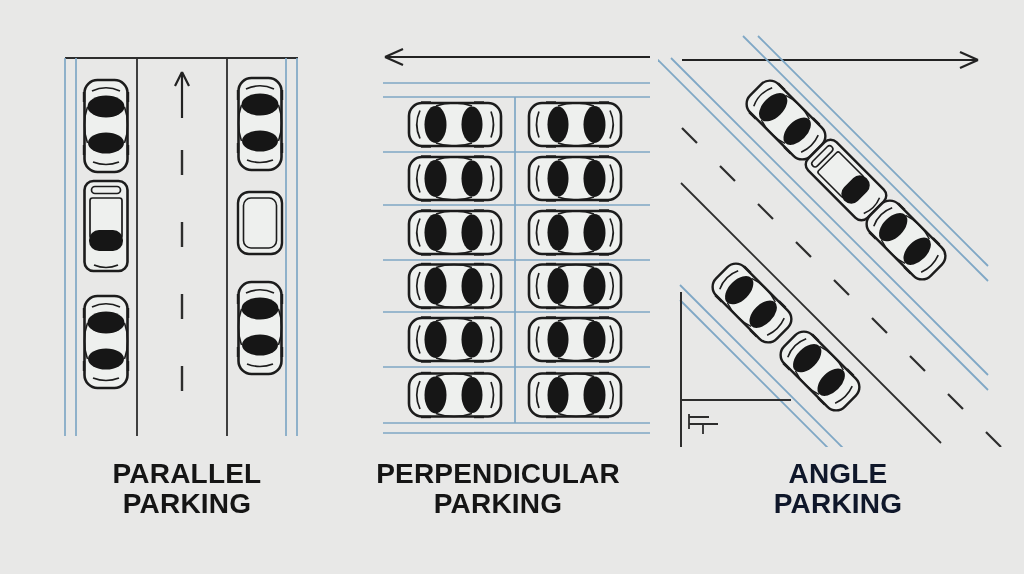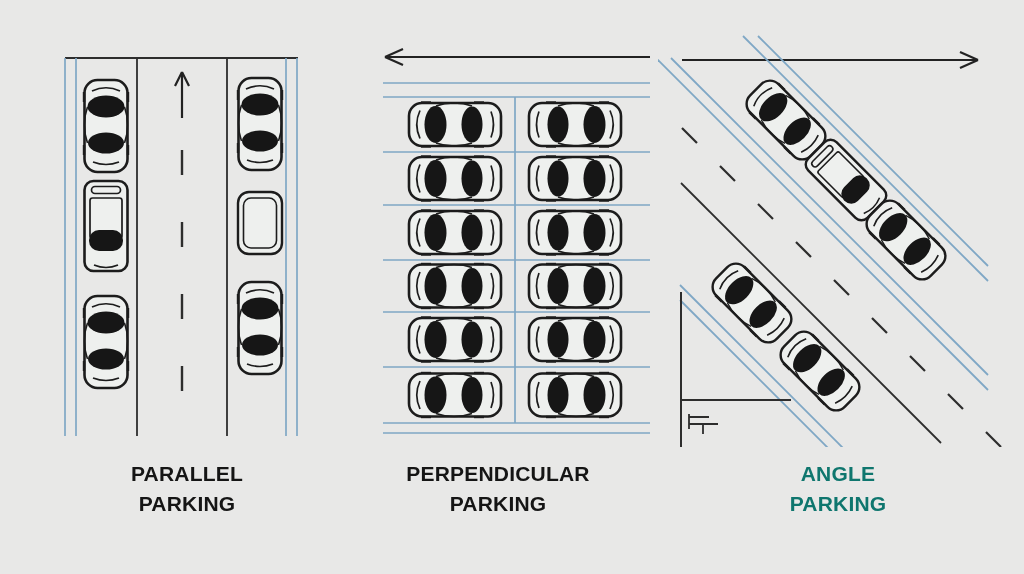--- a/index.html
+++ b/index.html
@@ -8,21 +8,21 @@
     width:1024px;height:574px;
     overflow:hidden;
     font-family:"Liberation Sans", sans-serif;
   }
   .panel-svg{position:absolute;display:block;}
   .type-label{
     position:absolute;
     width:280px;
     text-align:center;
     font-weight:700;
-    font-size:21px;
+    font-size:28px;
     line-height:30px;
     letter-spacing:0.2px;
   }
   .type-label span{display:block;}
 </style>
 </head>
 <body>
 
 <div class="stage" style="background: rgb(232, 232, 231);">
 
@@ -366,18 +366,18 @@
     </svg>
 
   <div class="type-label" id="label-parallel" style="left: 47px; top: 459px; color: rgb(21, 21, 21);">
     <span>PARALLEL</span>
     <span>PARKING</span>
   </div>
   <div class="type-label" id="label-perpendicular" style="left: 358px; top: 459px; color: rgb(21, 21, 21);">
     <span>PERPENDICULAR</span>
     <span>PARKING</span>
   </div>
-  <div class="type-label" id="label-angle" style="left: 698px; top: 459px; color: #0f766e;">
+  <div class="type-label" id="label-angle" style="left: 698px; top: 459px; color: #0f172a;">
     <span>ANGLE</span>
     <span>PARKING</span>
   </div>
 
 </div>
 
 </body></html>

